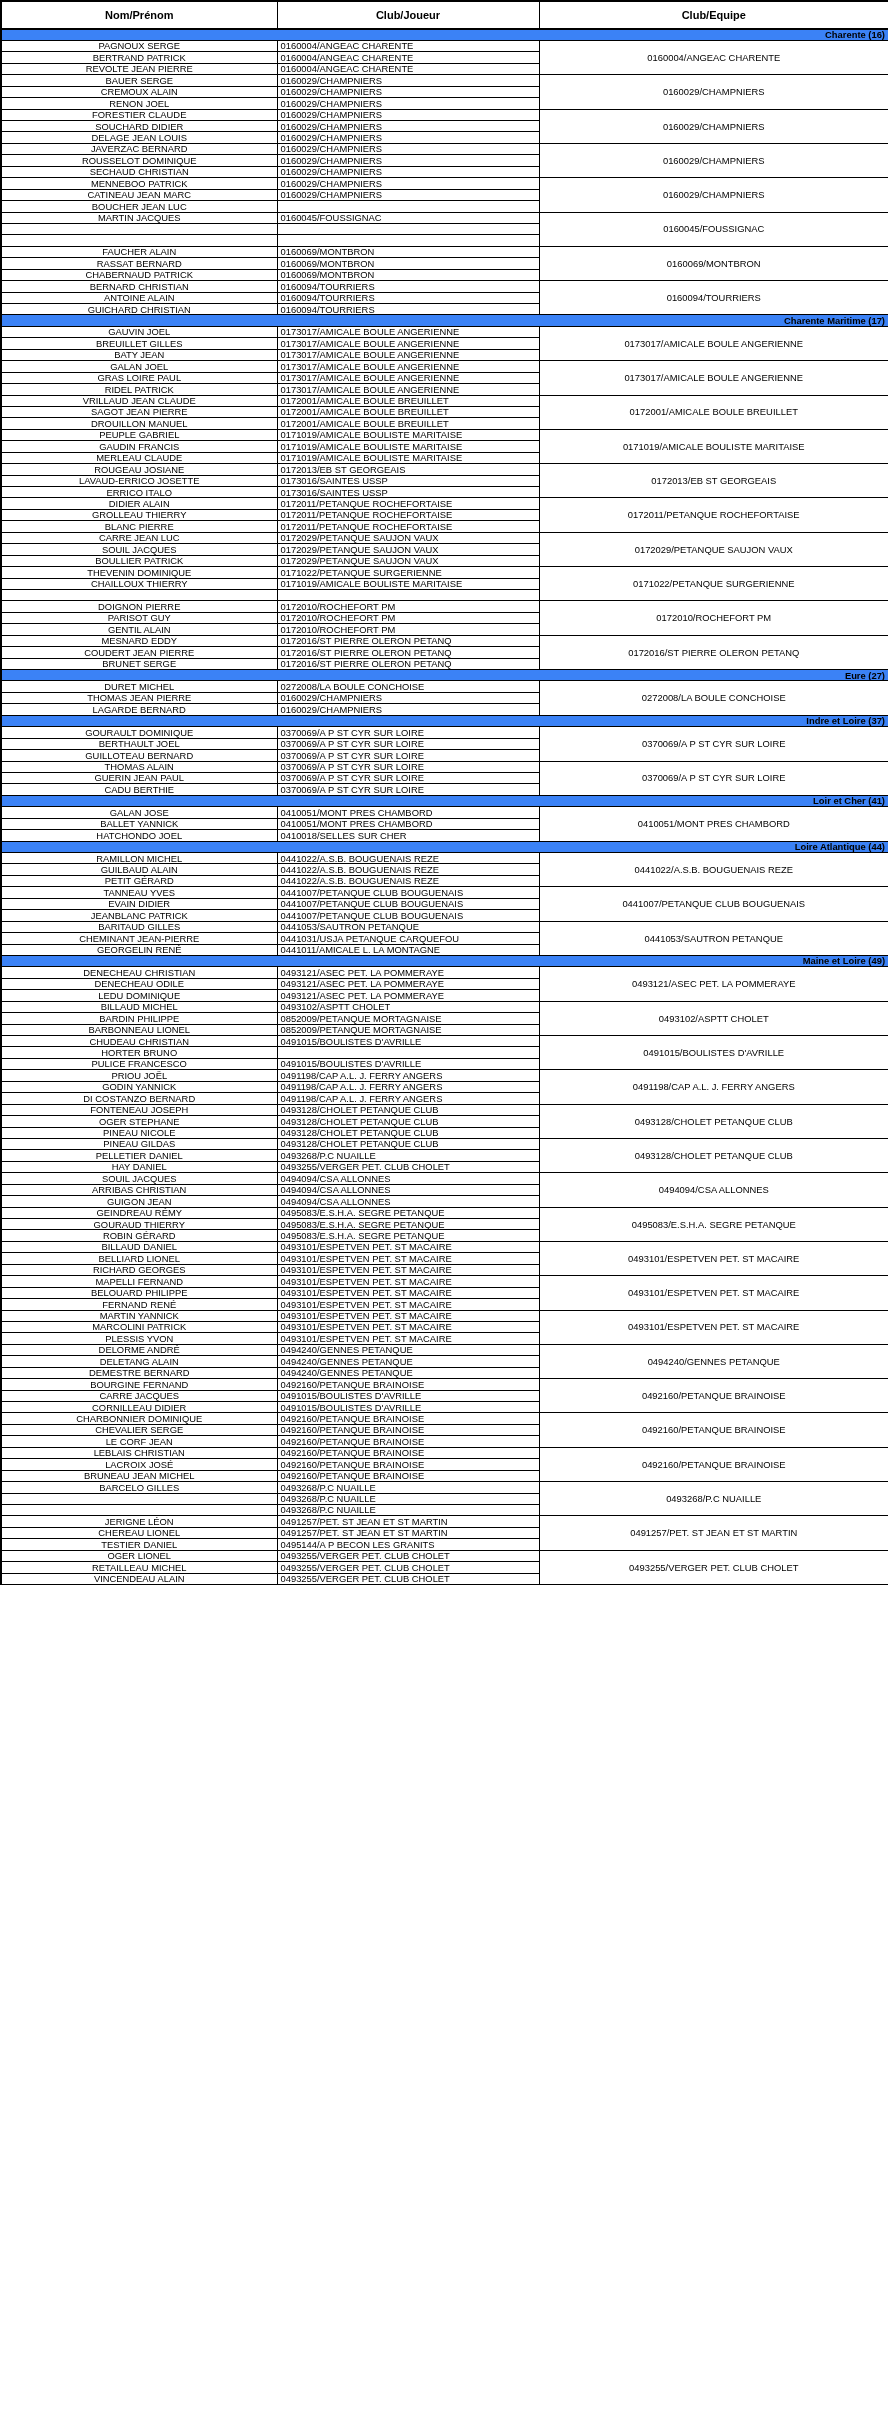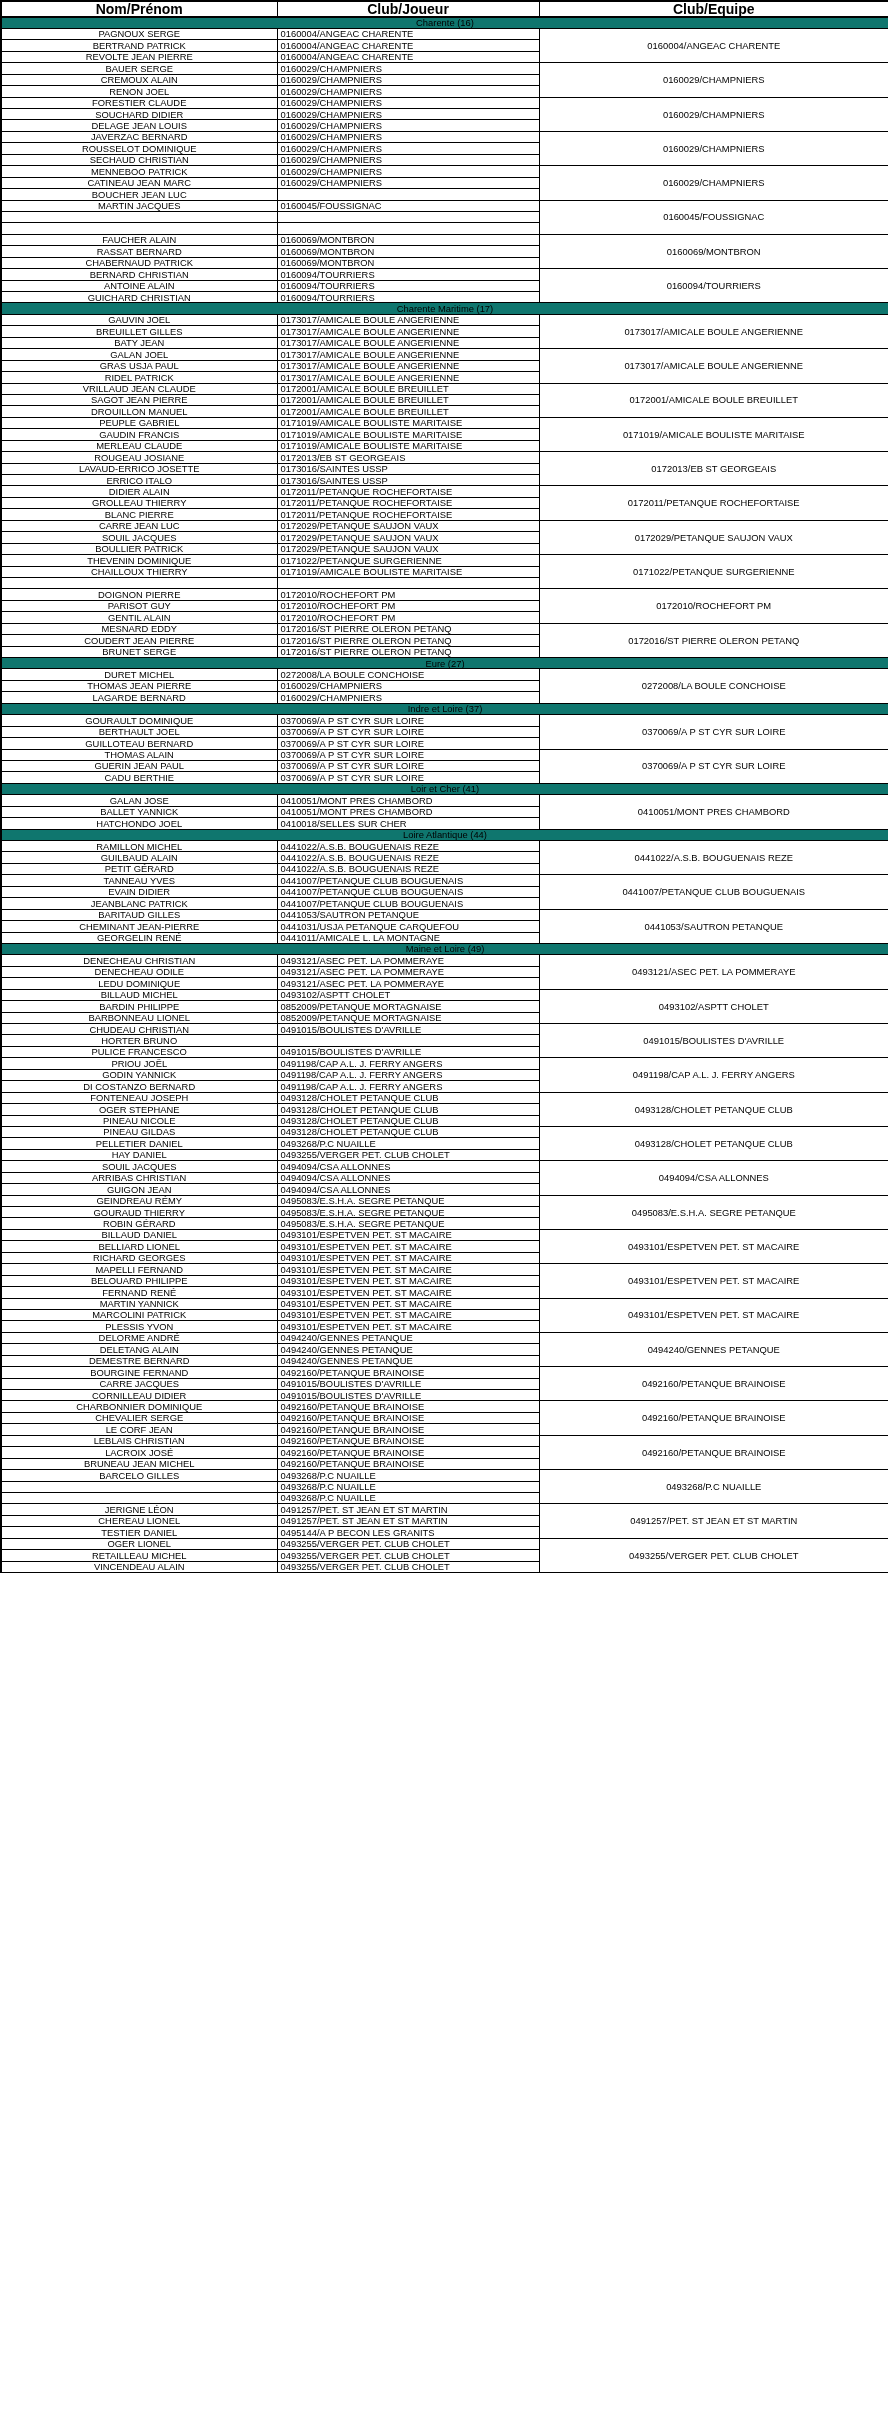--- a/index.html
+++ b/index.html
@@ -30,22 +30,22 @@
     color: #000000;
     border-left: 1px solid #000000;
     border-right: 1px solid #000000;
     border-top: 1px solid #000000;
     border-bottom: 1px solid #000000;
     box-sizing: border-box;
   }
   #roster-table thead th {
     text-align: center;
     font-weight: bold;
-    font-size: 14px;
-    height: 14px;
+    font-size: 11px;
+    height: 28px;
     border-bottom: 2px solid #000000;
     border-top: 2px solid #000000;
   }
   td.nom {
     text-align: center;
   }
   td.joueur {
     text-align: left;
   }
   td.equipe {
@@ -60,23 +60,23 @@
   }
   tr.group-end td.nom,
   tr.group-end td.joueur {
     border-bottom: 2px solid #000000;
   }
   td.equipe.grp {
     border-top: 2px solid #000000;
     border-bottom: 2px solid #000000;
   }
   td.dept {
-    background: #0f766e;
-    text-align: center;
-    font-weight: normal;
+    background: #3b82f6;
+    text-align: right;
+    font-weight: bold;
     font-size: 10.4px;
     height: 14px;
     border-top: 2px solid #000000;
     border-bottom: 2px solid #000000;
     border-left: 2px solid #000000;
     border-right: 2px solid #000000;
   }
   #roster-table { border-left: 2px solid #000000; border-right: 2px solid #000000; }
 </style>
 </head>
@@ -218,21 +218,21 @@
       <tr class=" group-end">
         <td class="nom">BATY JEAN</td>
         <td class="joueur">0173017/AMICALE BOULE ANGERIENNE</td>
       </tr>
       <tr class="group-start">
         <td class="nom">GALAN JOEL</td>
         <td class="joueur">0173017/AMICALE BOULE ANGERIENNE</td>
         <td class="equipe grp" rowspan="3">0173017/AMICALE BOULE ANGERIENNE</td>
       </tr>
       <tr>
-        <td class="nom">GRAS USJA PAUL</td>
+        <td class="nom">GRAS LOIRE PAUL</td>
         <td class="joueur">0173017/AMICALE BOULE ANGERIENNE</td>
       </tr>
       <tr class=" group-end">
         <td class="nom">RIDEL PATRICK</td>
         <td class="joueur">0173017/AMICALE BOULE ANGERIENNE</td>
       </tr>
       <tr class="group-start">
         <td class="nom">VRILLAUD JEAN CLAUDE</td>
         <td class="joueur">0172001/AMICALE BOULE BREUILLET</td>
         <td class="equipe grp" rowspan="3">0172001/AMICALE BOULE BREUILLET</td>

